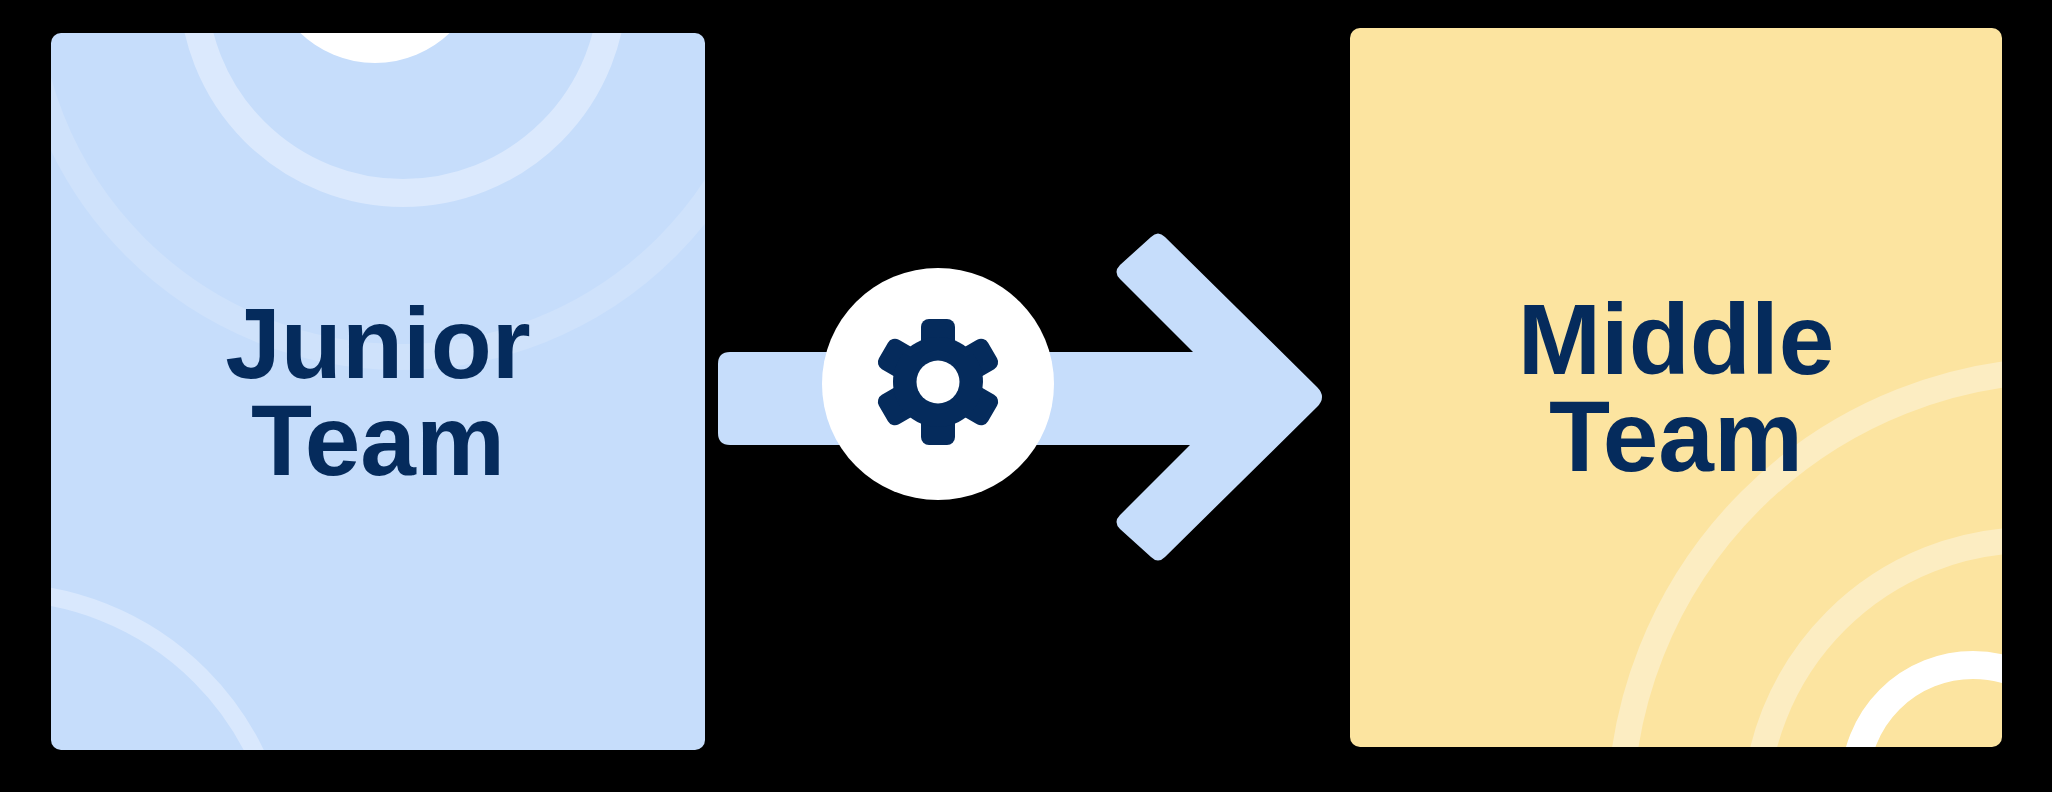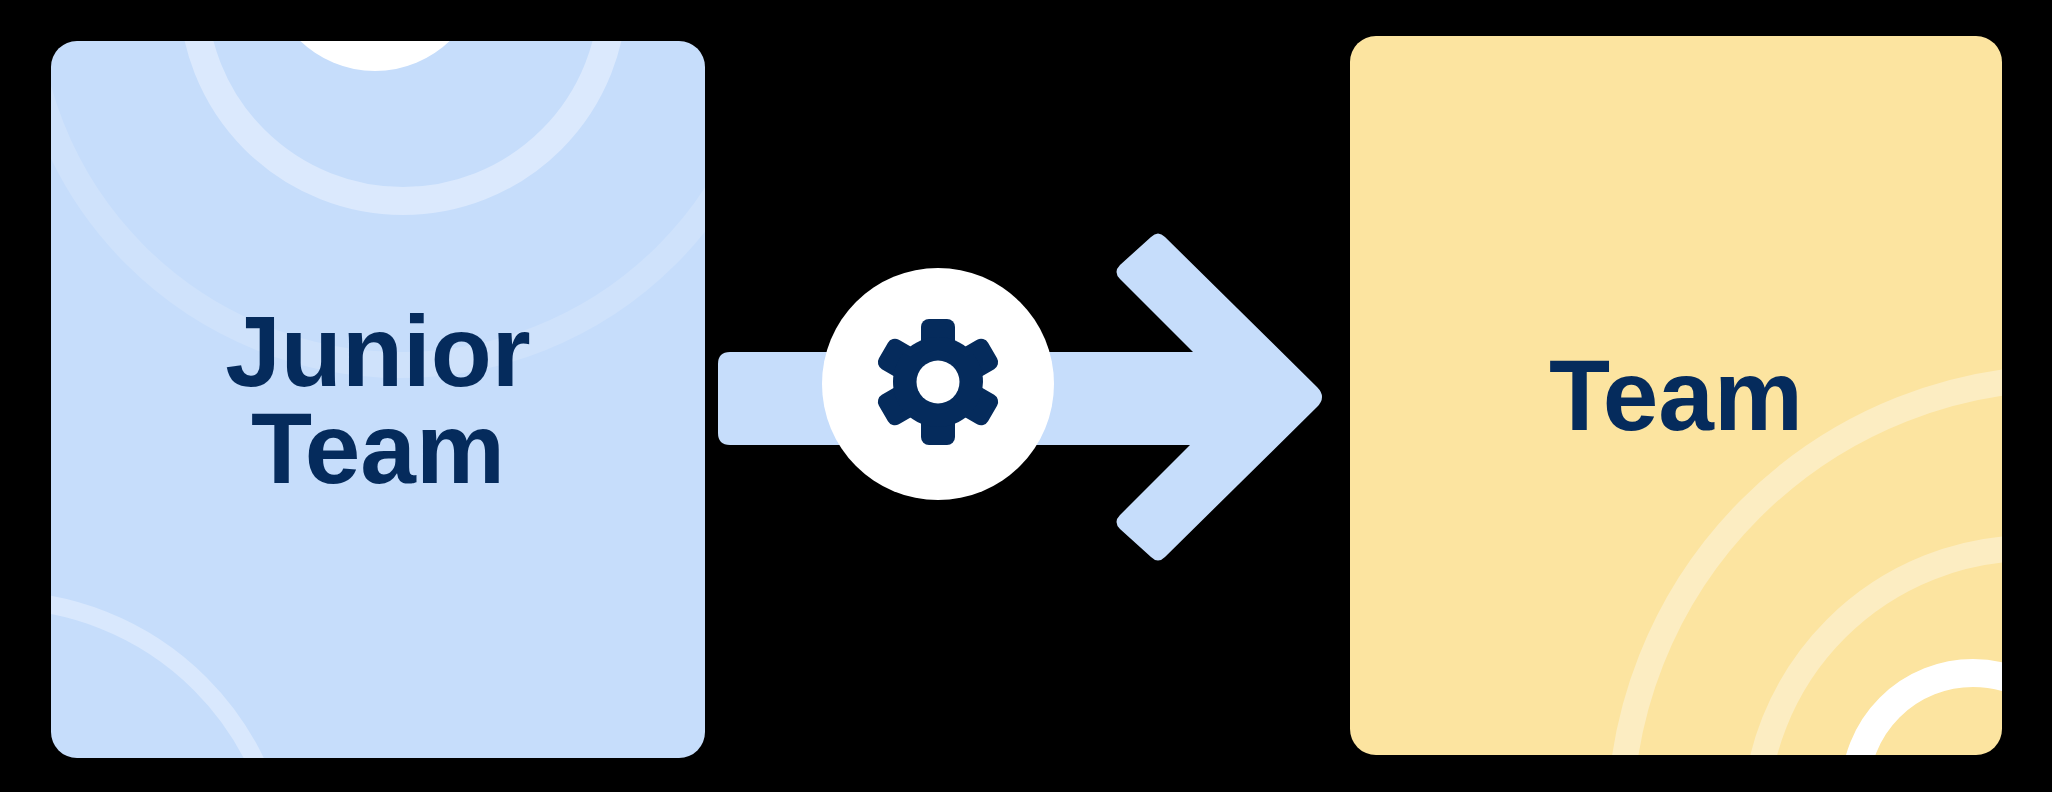--- a/index.html
+++ b/index.html
@@ -5,26 +5,25 @@
   html,body{margin:0;padding:0;background:#000;}
   .stage{
     position:relative;
     width:2052px;height:792px;
     background:#000;
     overflow:hidden;
     font-family:"Liberation Sans", sans-serif;
   }
   .card{
     position:absolute;
-    border-radius:26px;
+    border-radius:10px;
     overflow:hidden;
     display:flex;
     align-items:center;
     justify-content:center;
-    margin-top:8px;
   }
   .card-junior{
     left:51px;top:33px;width:654px;height:717px;
     background:#c6ddfb;
   }
   .card-middle{
     left:1350px;top:28px;width:652px;height:719px;
     background:#fce4a0;
   }
   .card-label{
@@ -104,17 +103,18 @@
       </g>
       <circle r="21.5" fill="#ffffff"></circle>
     </g>
   </svg>
 
   <div class="card card-middle">
     <div class="deco m-ring-2"></div>
     <div class="deco m-ring-1"></div>
     <div class="deco m-ring-white"></div>
     <div class="card-label">
+      <span>Middle</span>
       <span>Team</span>
     </div>
   </div>
 
 </div>
 
 </body></html>

